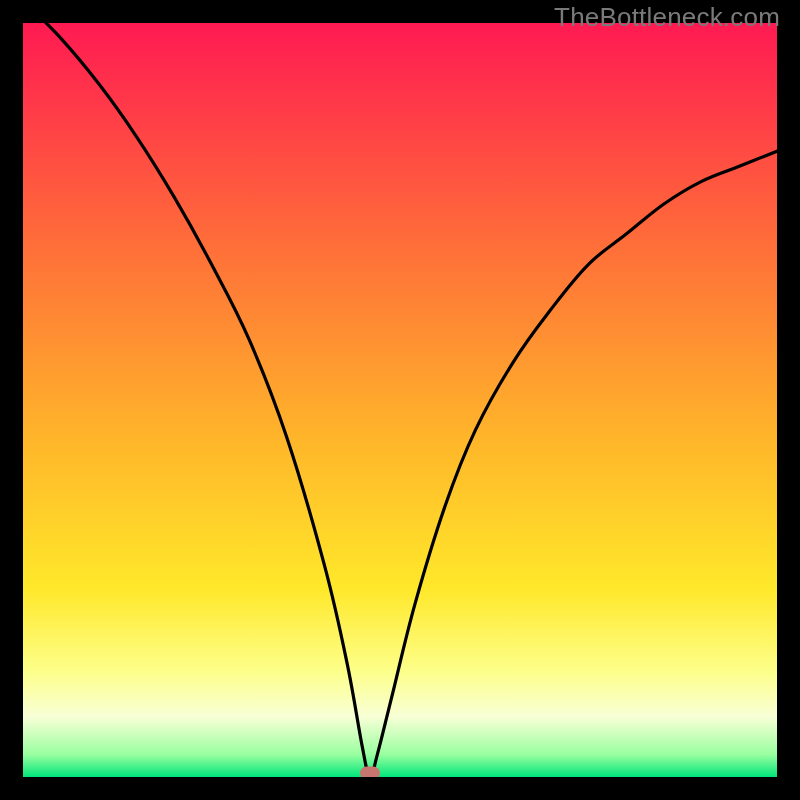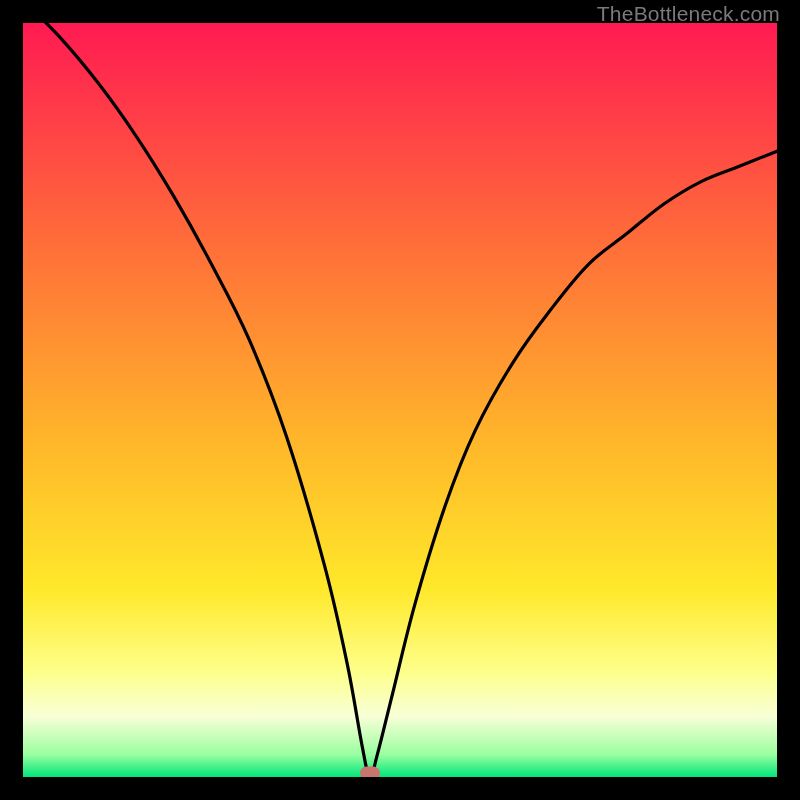--- a/index.html
+++ b/index.html
@@ -31,21 +31,21 @@
   }
   .curve {
     position: absolute;
     inset: 0;
   }
   .watermark {
     position: absolute;
     top: 2px;
     right: 20px;
     color: #7a7a7a;
-    font-size: 21px;
+    font-size: 26px;
     font-weight: 500;
     letter-spacing: 0.2px;
   }
   .marker {
     position: absolute;
     width: 20px;
     height: 13px;
     border-radius: 7px;
     transform: translate(-50%, -50%);
   }

